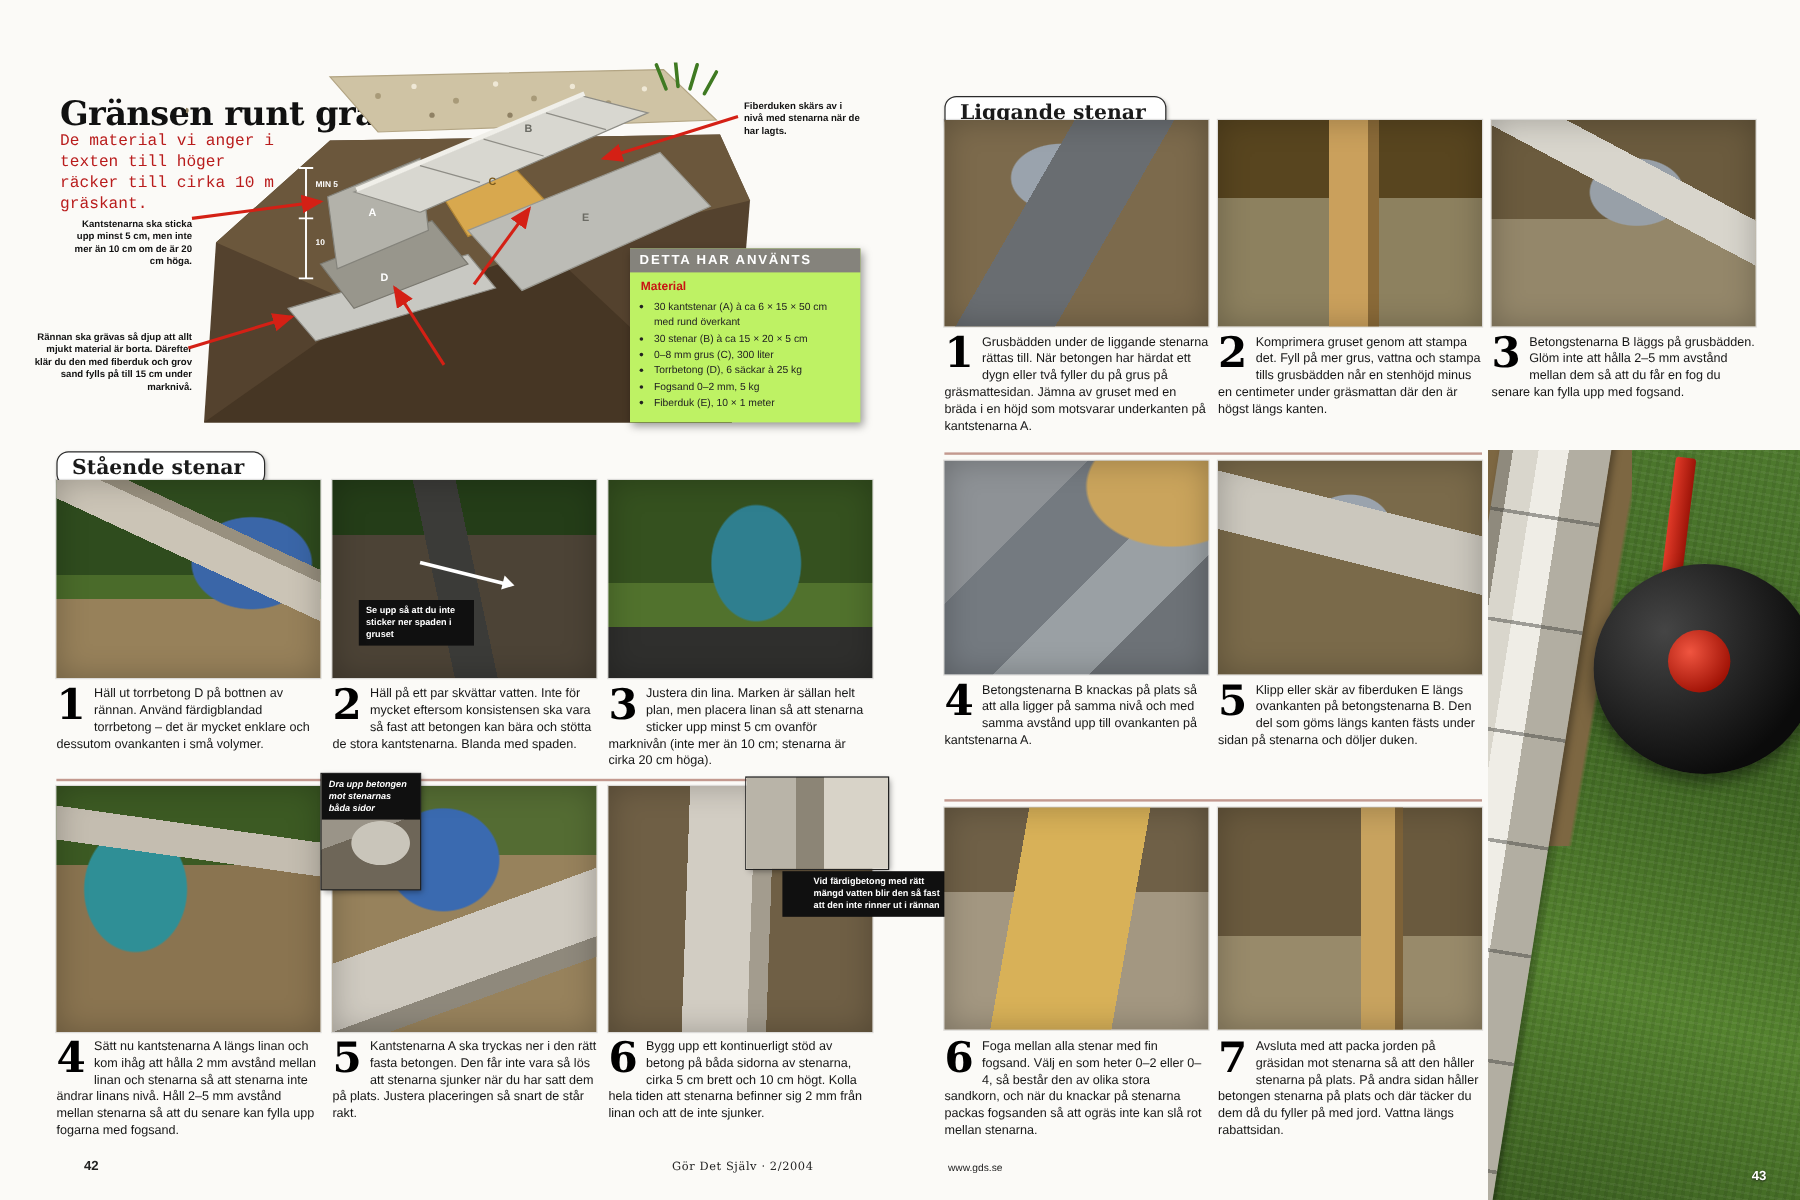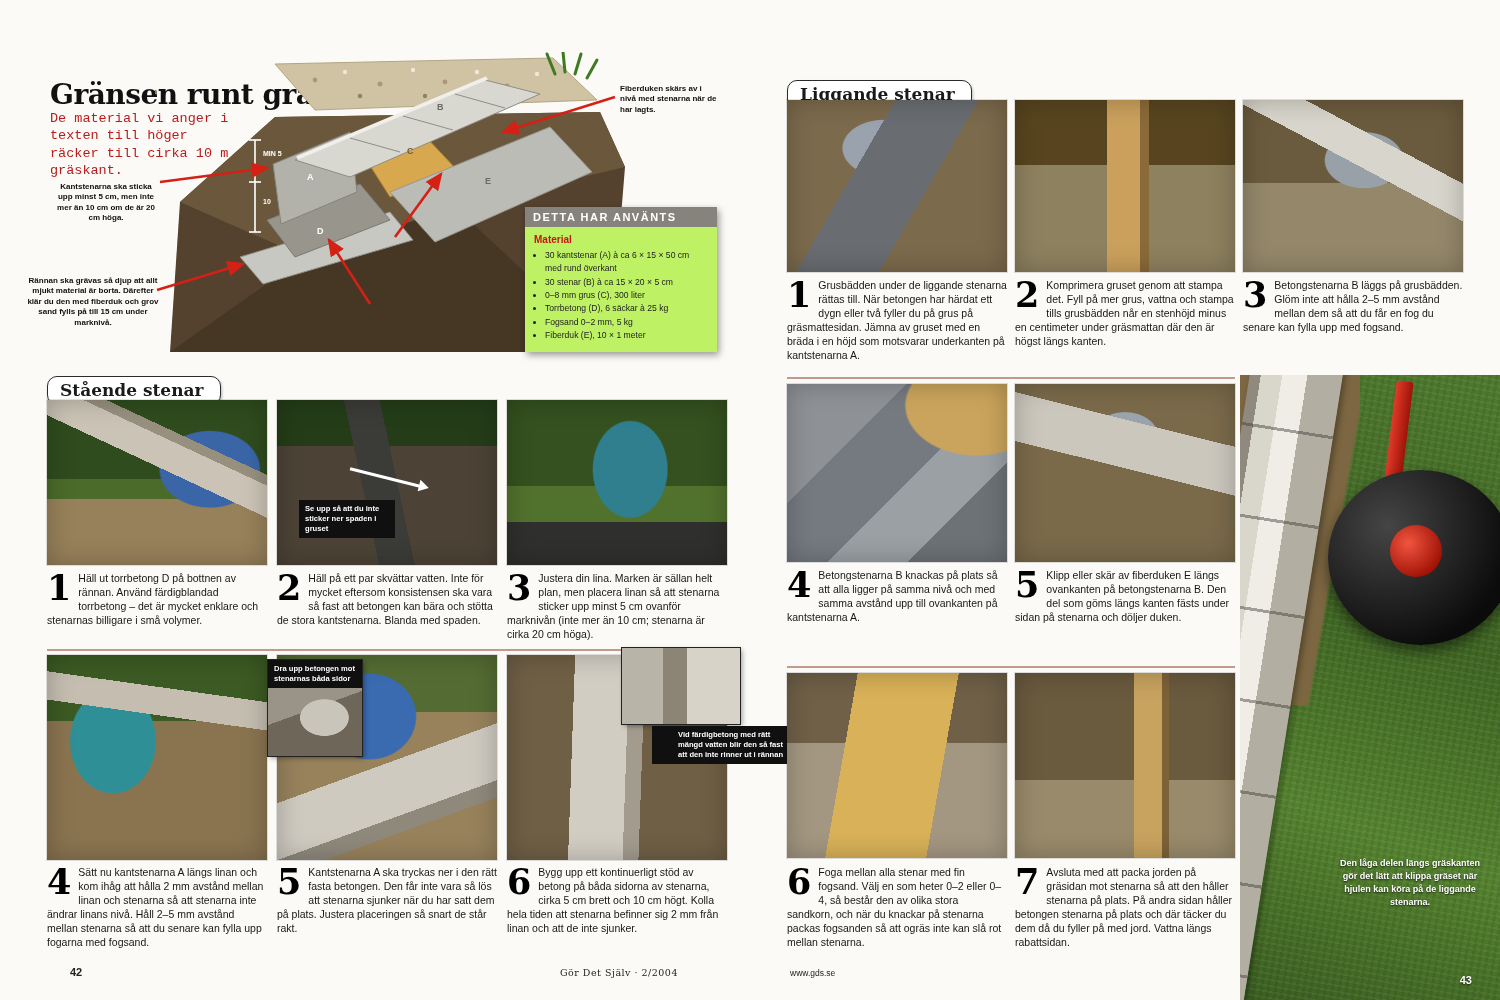--- a/index.html
+++ b/index.html
@@ -4,21 +4,21 @@
 <style>
   html,body{margin:0;padding:0;background:#e8e6e1;}
   .spread{position:relative;width:1500px;height:1000px;background:#fbfaf7;overflow:hidden;
           font-family:"Liberation Sans",sans-serif;color:#1a1a1a;}
   .abs{position:absolute;}
 
   
   .title{font-family:"DejaVu Serif",serif;font-weight:bold;font-size:28px;letter-spacing:-0.5px;color:#111;}
   .intro{font-family:Liberation Mono, monospace;font-size:13.5px;line-height:1.28;width:180px;color:#b91c1c;}
   .ann{font-size:8px;font-weight:bold;line-height:1.3;color:#111;}
-  .ann.right{text-align:center;}
+  .ann.right{text-align:right;}
   .seclabel{font-family:"DejaVu Serif",serif;font-weight:bold;font-size:17px;background:#fff;
             border:1.6px solid #2b2b2b;border-radius:10px;padding:3px 16px 4px 12px;
             box-shadow:1px 2px 3px rgba(0,0,0,.25);white-space:nowrap;}
   .step{width:220px;font-size:10.5px;line-height:1.33;color:#161616;}
   .step .num{float:left;font-family:"DejaVu Serif",serif;font-weight:bold;font-size:35px;line-height:.82;
              margin:2px 7px 0 0;color:#000;}
   .footer{font-size:10px;color:#222;}
   .footer.center{font-family:"DejaVu Serif",serif;font-size:9.5px;letter-spacing:.5px;}
   .pageno{font-weight:bold;font-size:11px;margin-left:20px;}
 
@@ -202,36 +202,36 @@
 
   <div class="abs photo ph-l1" style="left:47px;top:400px;height:165px;"></div>
   <div class="abs photo ph-l2" style="left:277px;top:400px;height:165px;">
     <div class="abs warrow" style="left:72px;top:76px;"></div>
     <div class="abs callout" style="left:22px;top:100px;width:84px;">Se upp så att du inte sticker ner spaden i gruset</div>
   </div>
   <div class="abs photo ph-l3" style="left:507px;top:400px;height:165px;"></div>
 
   <div class="abs step" style="left:47px;top:572px;">
     <span class="num">1</span>
-    <span>Häll ut torrbetong D på bottnen av rännan. Använd färdigblandad torrbetong – det är mycket enklare och stenarnas billigare i små volymer.</span>
+    <span>Häll ut torrbetong D på bottnen av rännan. Använd färdigblandad torrbetong – det är mycket enklare och dessutom ovankanten i små volymer.</span>
   </div>
   <div class="abs step" style="left:277px;top:572px;">
     <span class="num">2</span>
     <span>Häll på ett par skvättar vatten. Inte för mycket eftersom konsistensen ska vara så fast att betongen kan bära och stötta de stora kantstenarna. Blanda med spaden.</span>
   </div>
   <div class="abs step" style="left:507px;top:572px;">
     <span class="num">3</span>
     <span>Justera din lina. Marken är sällan helt plan, men placera linan så att stenarna sticker upp minst 5 cm ovanför marknivån (inte mer än 10 cm; stenarna är cirka 20 cm höga).</span>
   </div>
 
   <div class="abs rule" style="left:47px;top:649px;width:680px;"></div>
 
   <div class="abs photo ph-l4" style="left:47px;top:655px;height:205px;"></div>
   <div class="abs photo ph-l5" style="left:277px;top:655px;height:205px;"></div>
-  <div class="abs inset inset-img5" style="left:268px;top:660px;width:94px;height:96px;">
+  <div class="abs inset inset-img5" style="left:268px;top:645px;width:82px;height:96px;font-style:italic;">
     <div class="callout" style="width:100%;box-sizing:border-box;">Dra upp betongen mot stenarnas båda sidor</div>
   </div>
   <div class="abs photo ph-l6" style="left:507px;top:655px;height:205px;"></div>
   <div class="abs inset inset-img6" style="left:622px;top:648px;width:118px;height:76px;"></div>
   <div class="abs callout" style="left:652px;top:726px;width:106px;padding-left:26px;">Vid färdigbetong med rätt mängd vatten blir den så fast att den inte rinner ut i rännan</div>
 
   <div class="abs step" style="left:47px;top:866px;">
     <span class="num">4</span>
     <span>Sätt nu kantstenarna A längs linan och kom ihåg att hålla 2 mm avstånd mellan linan och stenarna så att stenarna inte ändrar linans nivå. Håll 2–5 mm avstånd mellan stenarna så att du senare kan fylla upp fogarna med fogsand.</span>
   </div>
@@ -293,19 +293,18 @@
     <span class="num">7</span>
     <span>Avsluta med att packa jorden på gräsidan mot stenarna så att den håller stenarna på plats. På andra sidan håller betongen stenarna på plats och där täcker du dem då du fyller på med jord. Vattna längs rabattsidan.</span>
   </div>
 
   <div class="abs bigphoto" style="left:1240px;top:375px;width:260px;height:625px;">
     <div class="abs bp-soil"></div>
     <div class="abs bp-curb"></div>
     <div class="abs bp-handle"></div>
     <div class="abs bp-wheel"></div>
     <div class="abs bp-hub"></div>
-    <div class="abs bp-caption" style="right:14px;top:482px;width:152px;">Den låga delen längs gräskanten gör det lätt att klippa gräset när hjulen kan köra på de liggande stenarna.</div>
     <div class="abs bp-pageno" style="right:28px;bottom:14px;">43</div>
   </div>
 
   <div class="abs footer" style="left:790px;top:968px;font-size:8.5px;">www.gds.se</div>
 
 </div>
 
 </body></html>

